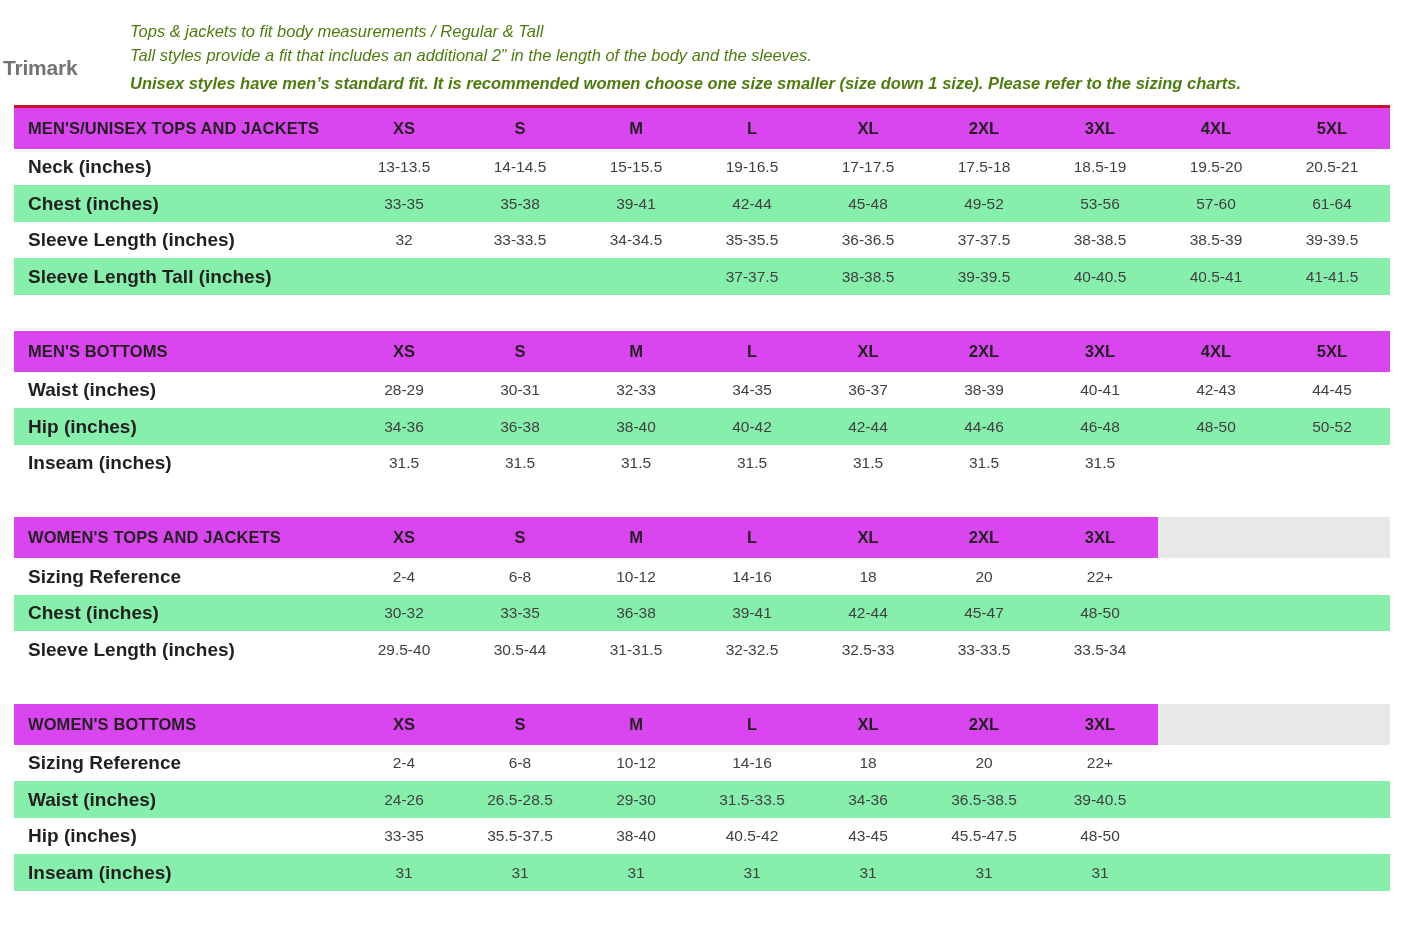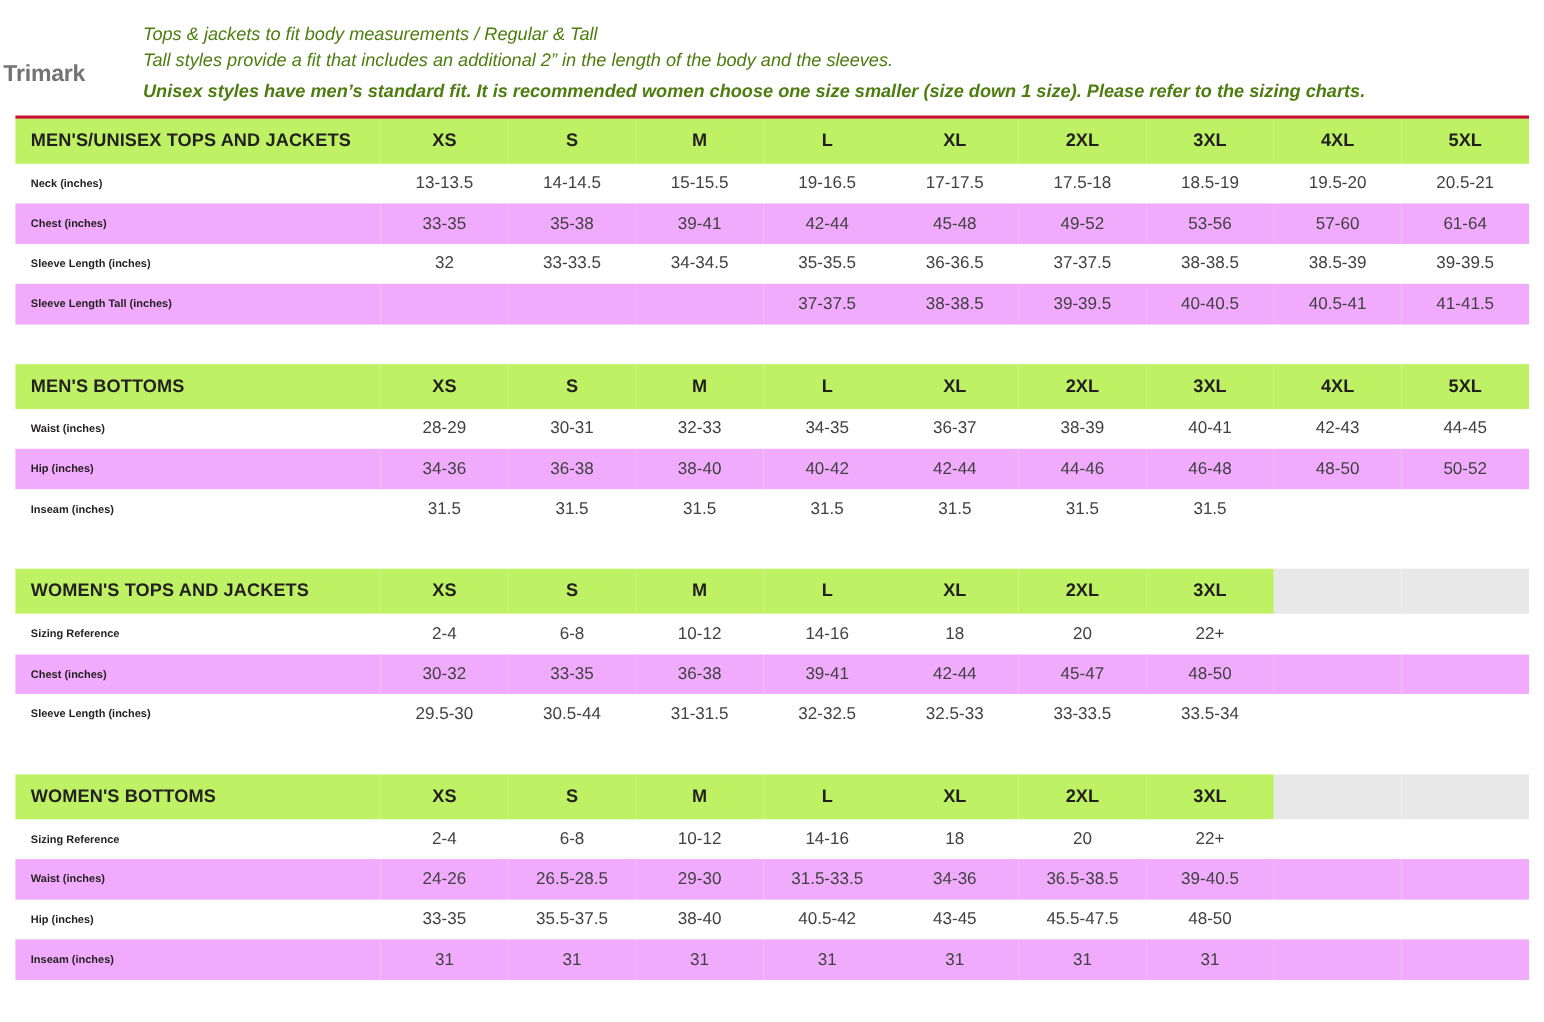--- a/index.html
+++ b/index.html
@@ -70,21 +70,21 @@
   }
   table.sz td, table.sz th {
     padding: 0;
     margin: 0;
   }
 
   .sz col.c-label { width: 332px; }
   .sz col.c-size  { width: 116px; }
 
   tr.head th {
-    background: #bef264;
+    background: #d946ef;
     height: 41px;
     font-size: 16.5px;
     font-weight: bold;
     color: #231f20;
     text-align: center;
     vertical-align: middle;
   }
   tr.head th.label {
     text-align: left;
     padding-left: 14px;
@@ -97,23 +97,23 @@
     font-size: 15.5px;
     text-align: center;
     vertical-align: middle;
     color: #414042;
   }
   tr.row td.label {
     text-align: left;
     padding-left: 14px;
     font-weight: bold;
     color: #231f20;
-    font-size: 10px;
-  }
-  tr.row.alt td { background: #f0abfc; }
+    font-size: 19px;
+  }
+  tr.row.alt td { background: #86efac; }
   tr.row.plain td { background: #ffffff; }
 
   .sec-gap { height: 36px; }
 </style>
 </head>
 <body>
 
 <div class="page">
 
   <div class="header">
@@ -321,21 +321,21 @@
             <td>36-38</td>
             <td>39-41</td>
             <td>42-44</td>
             <td>45-47</td>
             <td>48-50</td>
             <td></td>
             <td></td>
           </tr>
           <tr class="row plain">
             <td class="label">Sleeve Length (inches)</td>
-            <td>29.5-30</td>
+            <td>29.5-40</td>
             <td>30.5-44</td>
             <td>31-31.5</td>
             <td>32-32.5</td>
             <td>32.5-33</td>
             <td>33-33.5</td>
             <td>33.5-34</td>
             <td></td>
             <td></td>
           </tr>
         </tbody>

